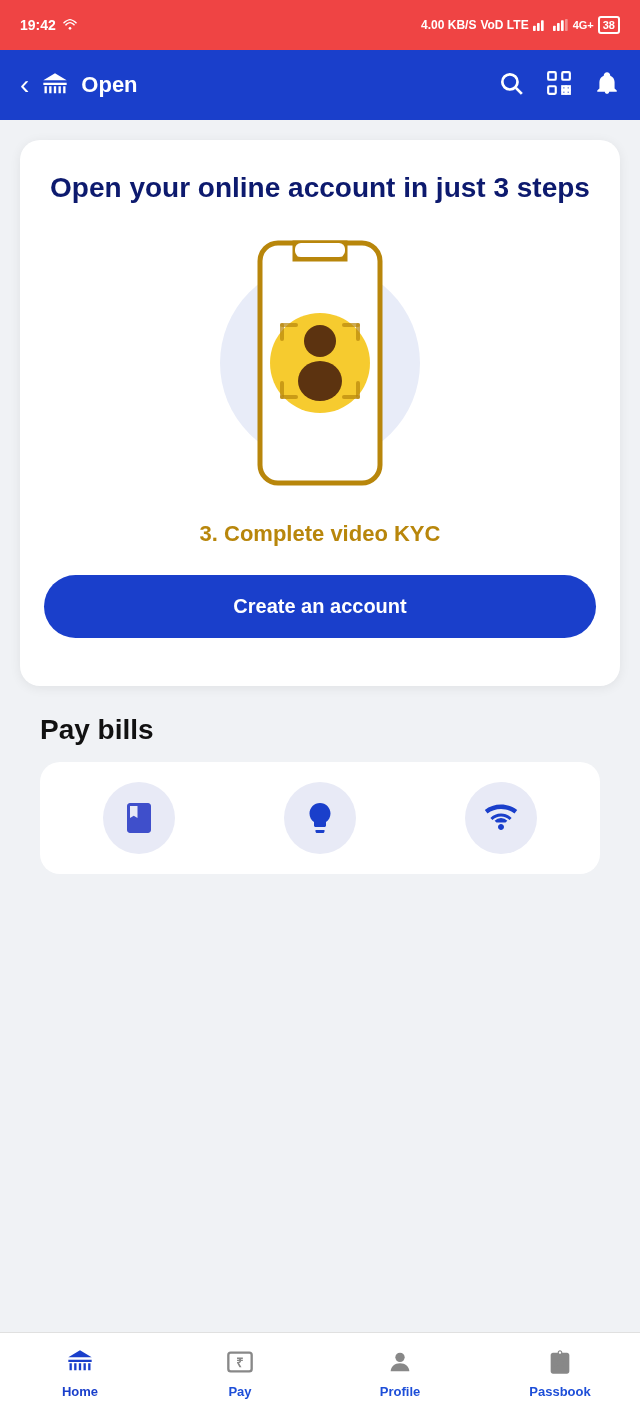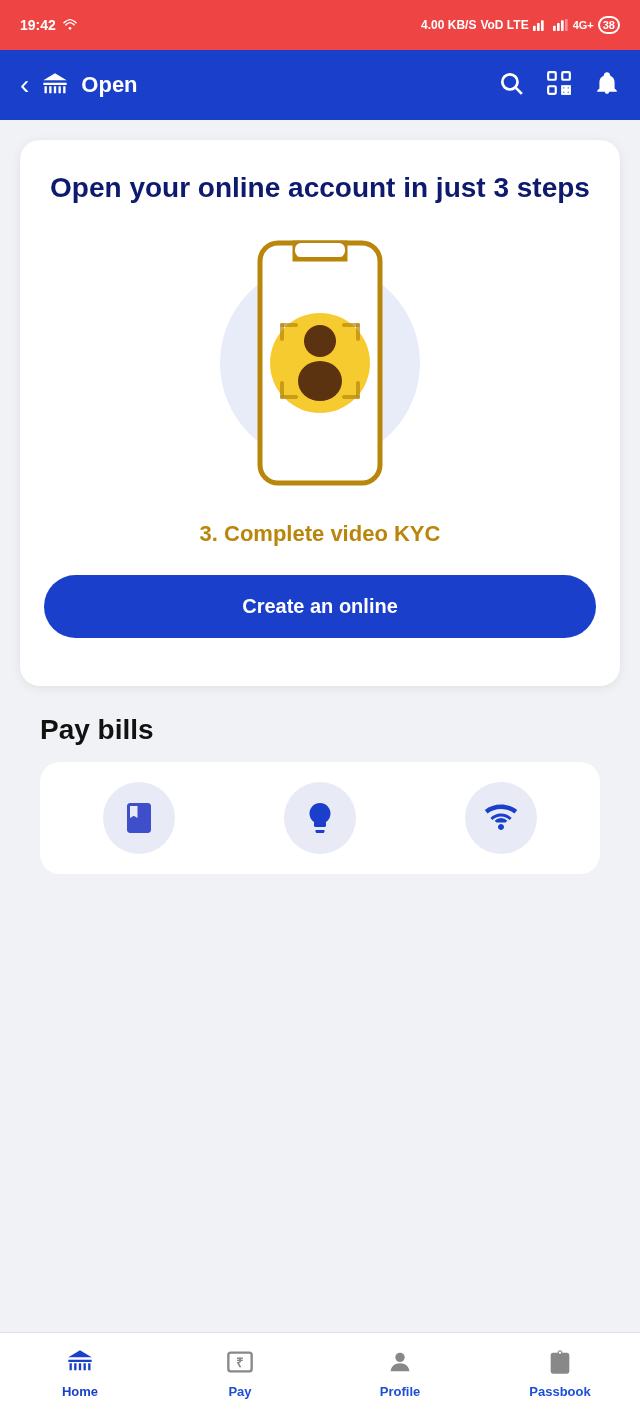--- a/index.html
+++ b/index.html
@@ -21,21 +21,21 @@
       justify-content: space-between;
       padding: 0 20px;
       color: white;
       font-size: 14px;
       font-weight: 600;
     }
     .status-left { display: flex; align-items: center; gap: 6px; }
     .status-right { display: flex; align-items: center; gap: 4px; font-size: 12px; }
     .battery-box {
       border: 2px solid white;
-      border-radius: 9px;
+      border-radius: 3px;
       padding: 1px 3px;
       font-size: 11px;
       font-weight: bold;
     }
 
     
     .header {
       background: #1a3fcb;
       height: 70px;
       display: flex;
@@ -280,21 +280,21 @@
         <rect x="116" y="90" width="4" height="18" rx="2" fill="#b8860b" opacity="0.7"></rect>
         <rect x="40" y="162" width="18" height="4" rx="2" fill="#b8860b" opacity="0.7"></rect>
         <rect x="40" y="148" width="4" height="18" rx="2" fill="#b8860b" opacity="0.7"></rect>
         <rect x="102" y="162" width="18" height="4" rx="2" fill="#b8860b" opacity="0.7"></rect>
         <rect x="116" y="148" width="4" height="18" rx="2" fill="#b8860b" opacity="0.7"></rect>
       </svg>
     </div>
 
     <div class="kyc-step">3. Complete video KYC</div>
 
-    <button class="create-account-btn">Create an online</button>
+    <button class="create-account-btn">Create an account</button>
   </div>
 
   <div class="pay-bills-section">
     <div class="pay-bills-title">Pay bills</div>
     <div class="pay-bills-card">
 
       <div class="bill-item">
         <div class="bill-icon-circle">
           <svg width="36" height="36" viewBox="0 0 24 24" fill="#3f4fcb">
             <path d="M18 2H6c-1.1 0-2 .9-2 2v16c0 1.1.9 2 2 2h12c1.1 0 2-.9 2-2V4c0-1.1-.9-2-2-2zM6 4h5v8l-2.5-1.5L6 12V4z"></path>

